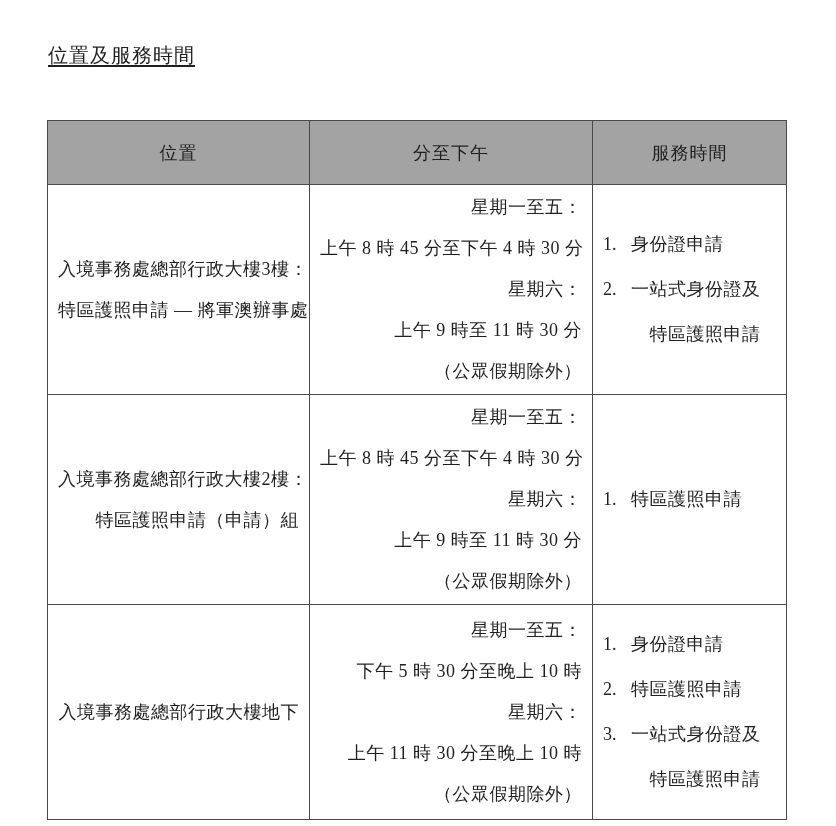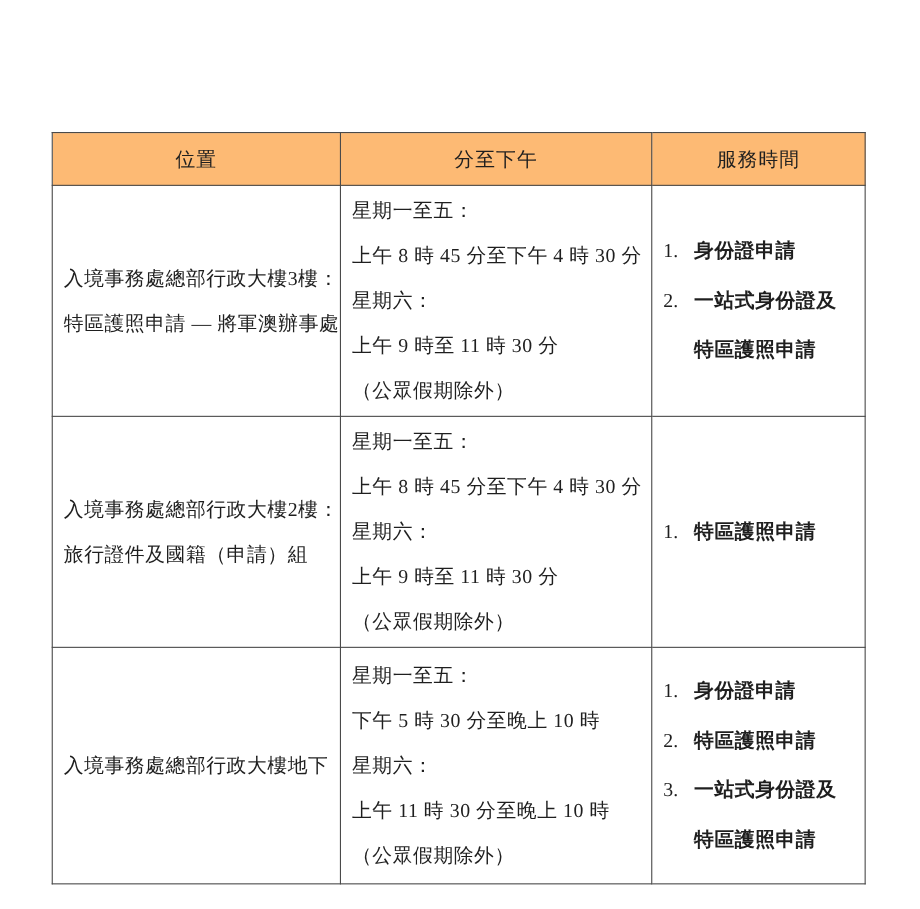--- a/index.html
+++ b/index.html
@@ -36,59 +36,60 @@
     font-size: 18px;
   }
   table.svc col.c1 { width: 262px; }
   table.svc col.c2 { width: 283px; }
   table.svc col.c3 { width: 194px; }
   table.svc th, table.svc td {
     border: 1px solid #4a4a4a;
     box-sizing: border-box;
   }
   table.svc th {
-    background: #fdba74;
+    background: #a3a3a3;
     font-weight: normal;
-    height: 48px;
+    height: 64px;
     text-align: center;
     vertical-align: middle;
     letter-spacing: 1px;
   }
   table.svc td {
     vertical-align: middle;
     padding: 2px 10px;
     background: #ffffff;
   }
   tr.r1 td { height: 204px; }
   tr.r2 td { height: 206px; }
   tr.r3 td { height: 215px; }
   .line {
     margin: 0;
     line-height: 41px;
     white-space: nowrap;
     letter-spacing: 0.5px;
+    text-align: right;
   }
   .scope-item {
     display: flex;
     align-items: flex-start;
   }
   .scope-num {
     flex: 0 0 28px;
     line-height: 45px;
   }
   .scope-lines .line {
     line-height: 45px;
-    font-weight: bold;
   }
 </style>
 </head>
 <body>
 
 <div class="page">
 
+  <h1 class="doc-title">位置及服務時間</h1>
 
   <table class="svc">
     <colgroup>
       <col class="c1">
         <col class="c2">
         <col class="c3">
     </colgroup>
     <thead>
       <tr>
         <th>位置</th>
@@ -123,21 +124,21 @@
               <p class="line">一站式身份證及</p>
               <p class="line">特區護照申請</p>
             </div>
           </div>
         </td>
       </tr>
 
       <tr class="r2">
         <td>
           <p class="line">入境事務處總部行政大樓2樓：</p>
-          <p class="line">旅行證件及國籍（申請）組</p>
+          <p class="line">特區護照申請（申請）組</p>
         </td>
         <td>
           <p class="line">星期一至五：</p>
           <p class="line">上午 8 時 45 分至下午 4 時 30 分</p>
           <p class="line">星期六：</p>
           <p class="line">上午 9 時至 11 時 30 分</p>
           <p class="line">（公眾假期除外）</p>
         </td>
         <td>
           <div class="scope-item">

